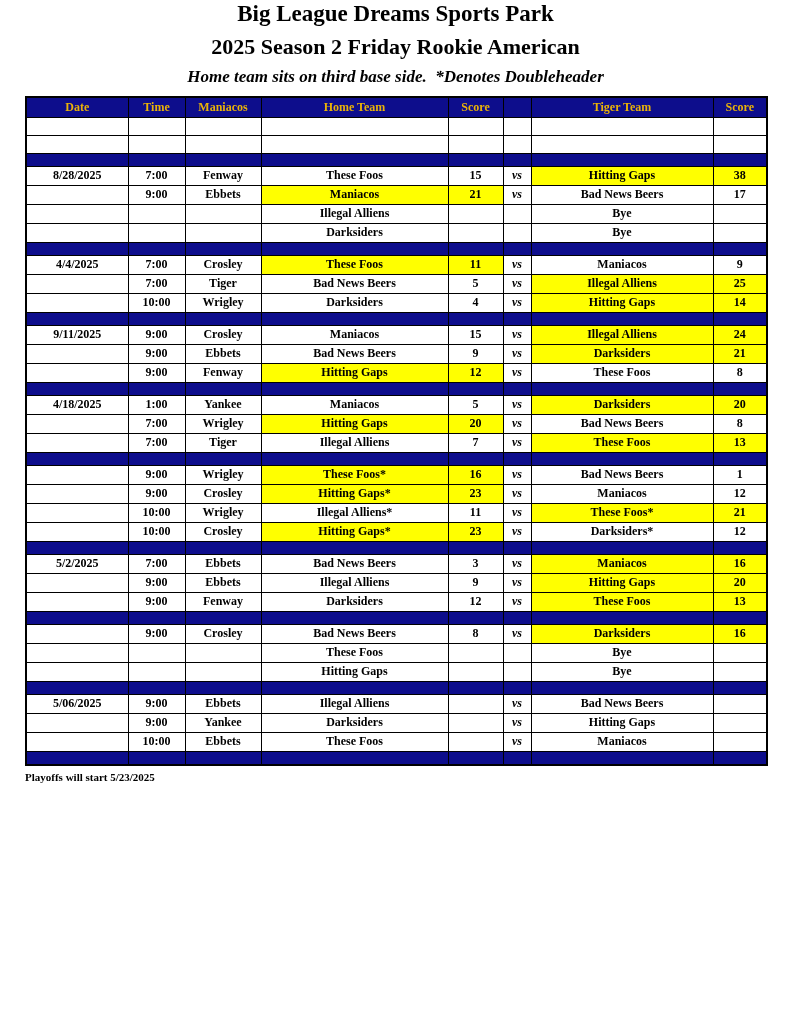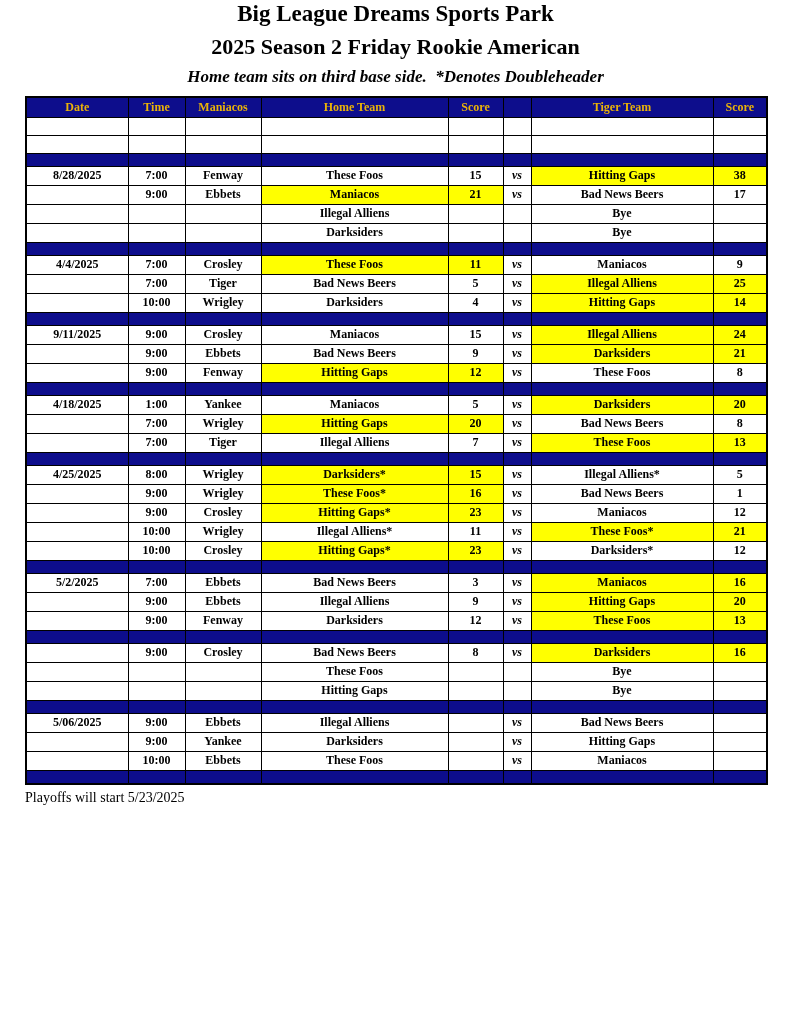--- a/index.html
+++ b/index.html
@@ -37,21 +37,21 @@
   }
   thead th{
     background:var(--navy);color:#eab308;height:19px;font-size:12.5px;
   }
   tr.game td{height:18px;}
   tr.empty td{height:17px;background:#ffffff;}
   tr.sep td{height:12px;background:var(--navy);}
   td.win{background:var(--highlight);}
   td.vs{font-style:italic;font-size:11px;}
   .footer{
-    margin:5px 0 13px 25px;font-size:14px;font-weight:normal;
+    margin:5px 0 13px 25px;font-size:11px;font-weight:bold;
   }
 </style>
 </head>
 <body>
 
 <div class="page">
   <div class="title">Big League Dreams Sports Park</div>
   <div class="subtitle">2025 Season 2 Friday Rookie American</div>
   <div class="note">Home team sits on third base side.  *Denotes Doubleheader</div>
 
@@ -273,30 +273,20 @@
           <td></td>
           <td></td>
           <td></td>
           <td></td>
           <td></td>
           <td></td>
           <td></td>
           <td></td>
         </tr>
         <tr class="game">
-          <td>4/25/2025</td>
-          <td>8:00</td>
-          <td>Wrigley</td>
-          <td class="win">Darksiders*</td>
-          <td class="win">15</td>
-          <td class="vs">vs</td>
-          <td>Illegal Alliens*</td>
-          <td>5</td>
-        </tr>
-        <tr class="game">
           <td></td>
           <td>9:00</td>
           <td>Wrigley</td>
           <td class="win">These Foos*</td>
           <td class="win">16</td>
           <td class="vs">vs</td>
           <td>Bad News Beers</td>
           <td>1</td>
         </tr>
         <tr class="game">

